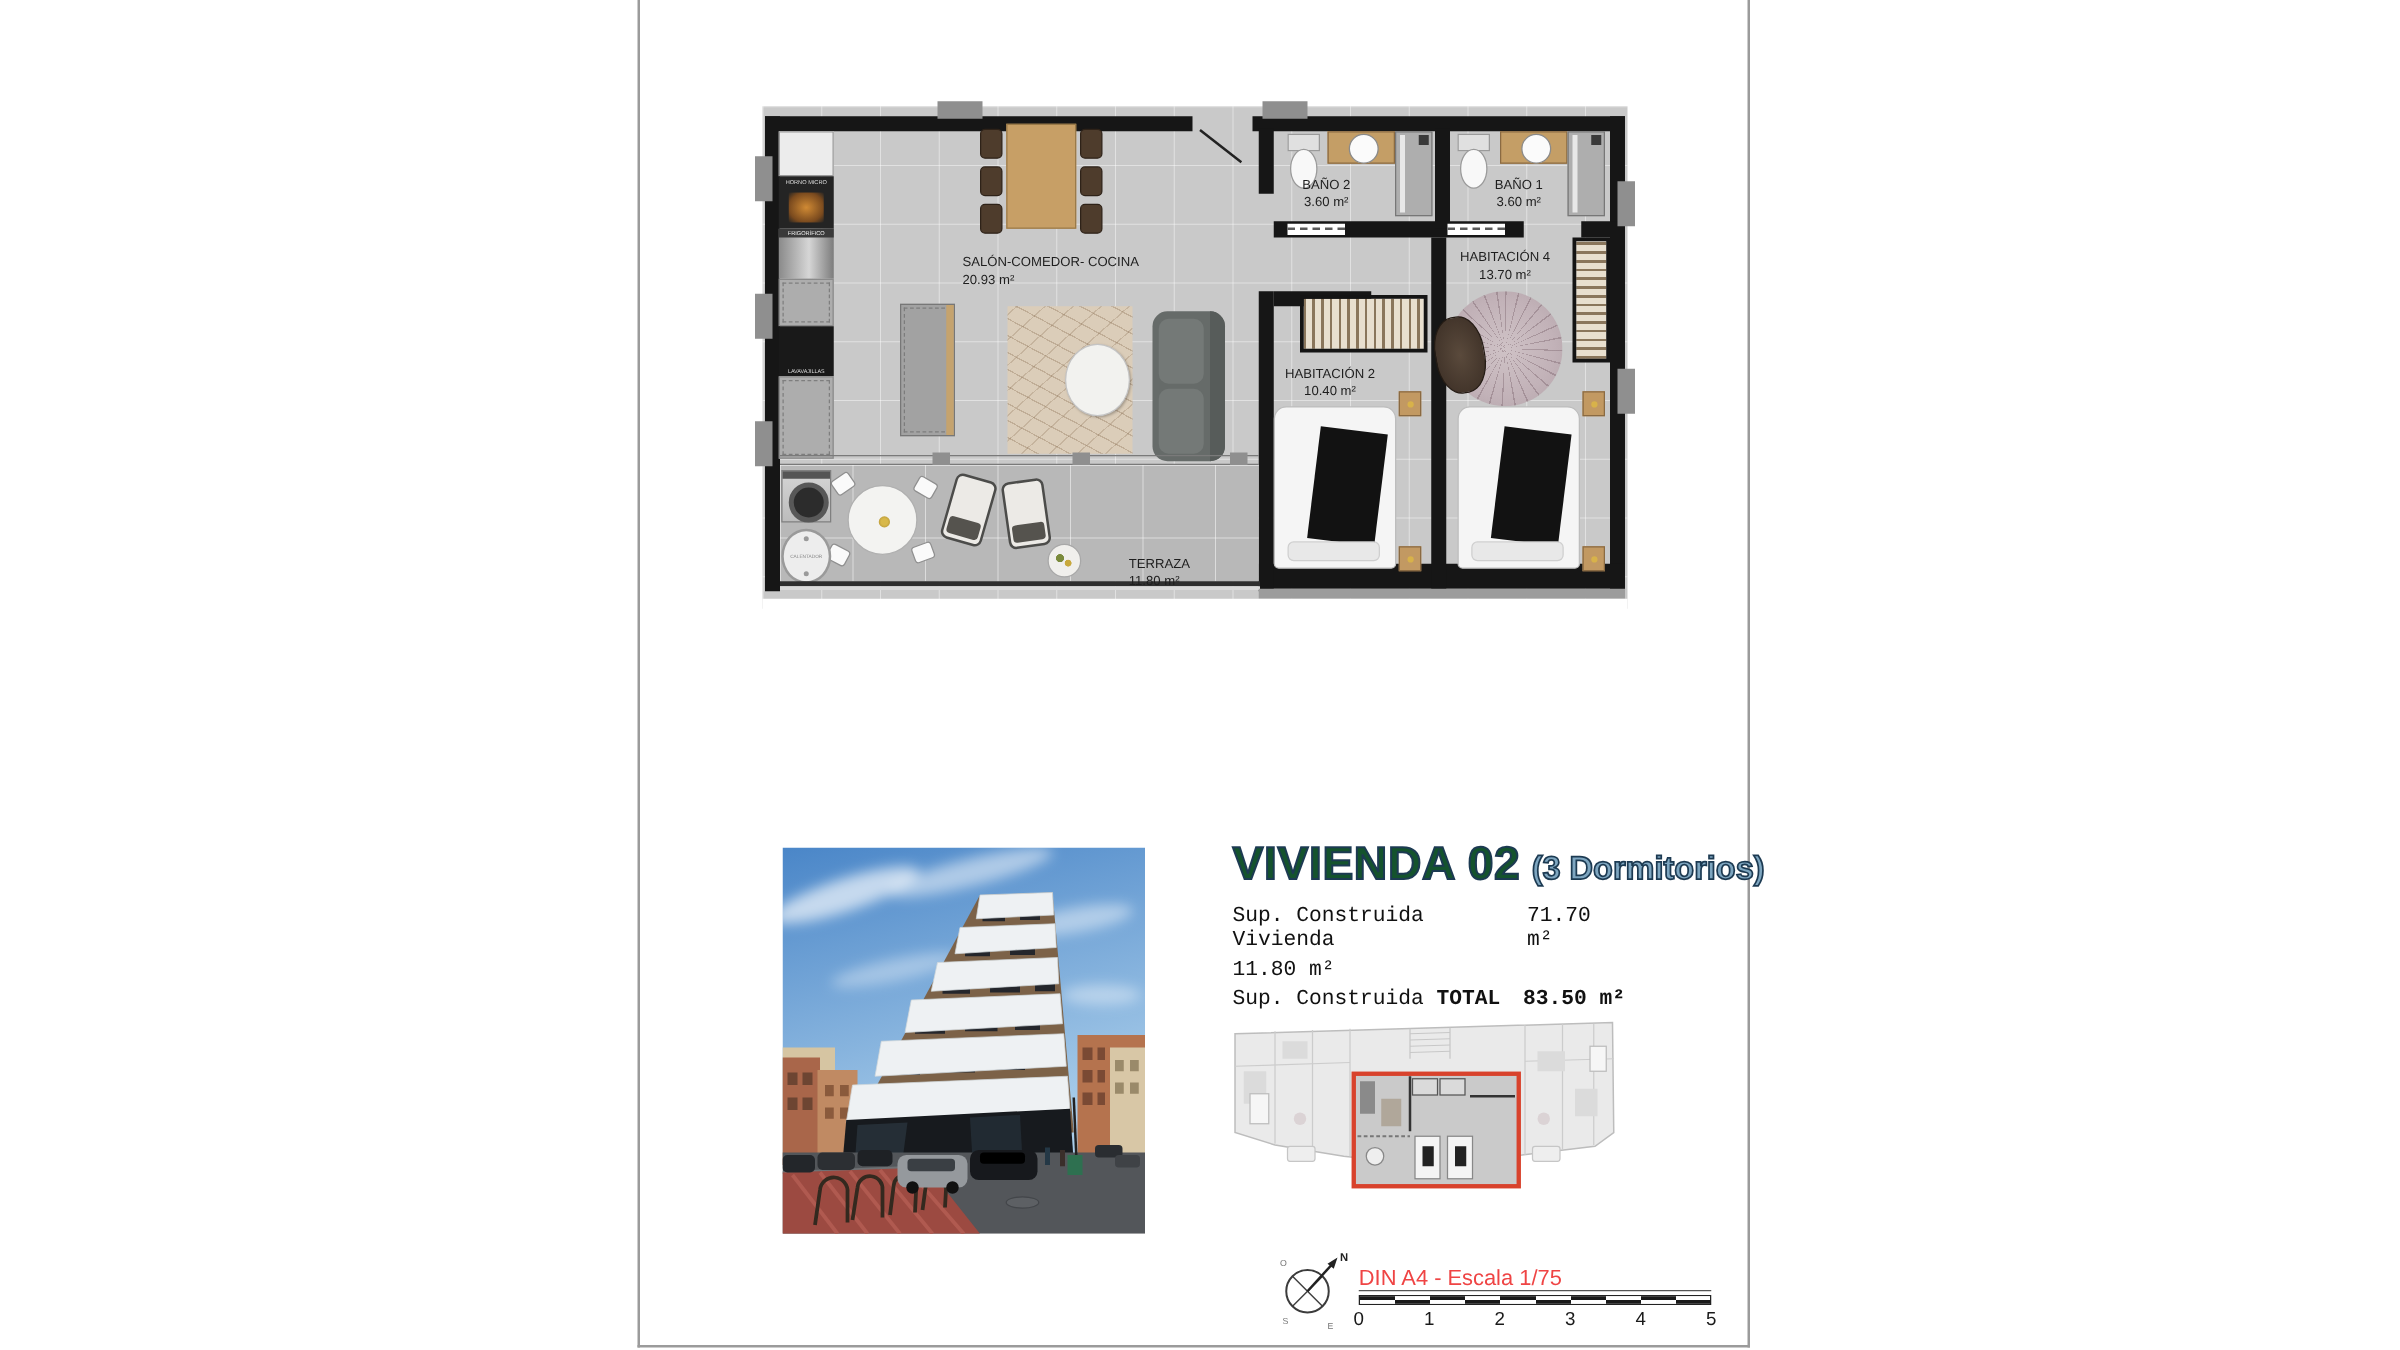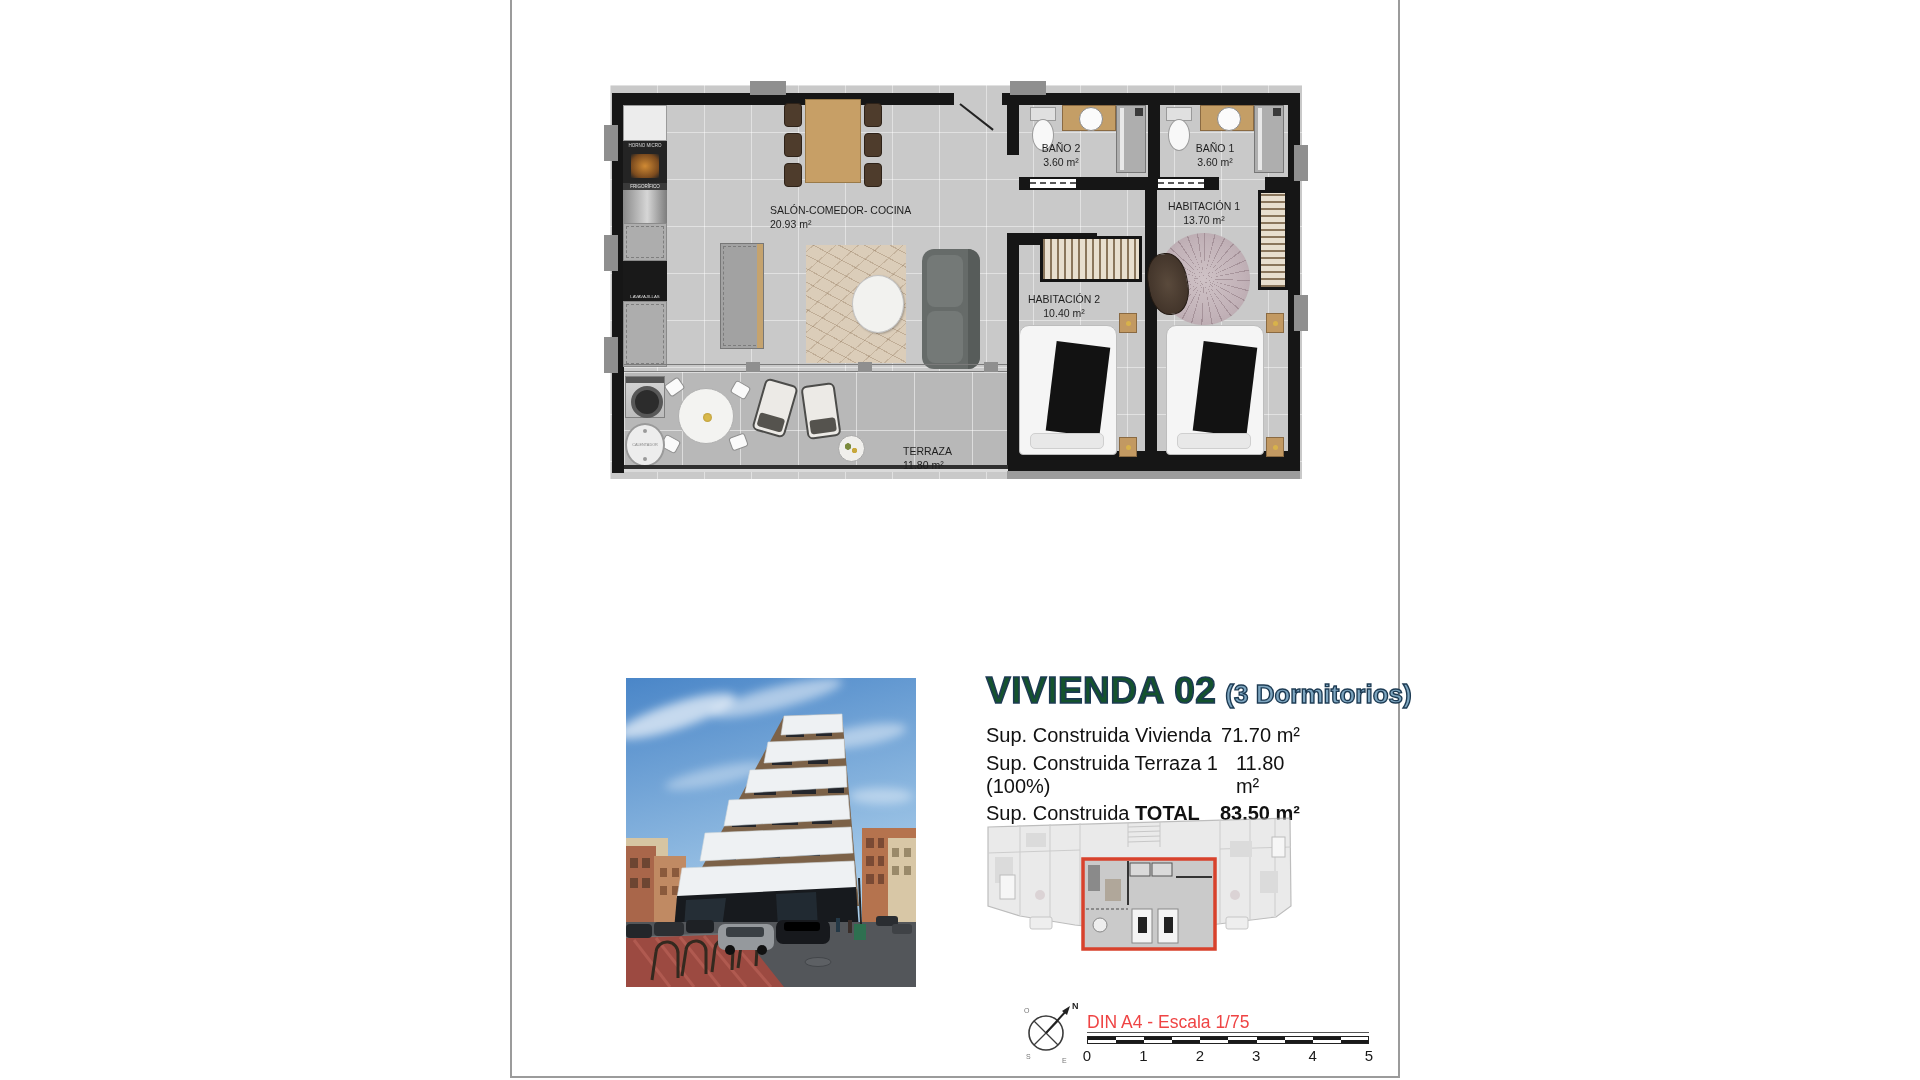--- a/index.html
+++ b/index.html
@@ -195,22 +195,22 @@
   .photo { left:626px; top:678px; width:290px; height:309px; }
 
   
   .details { left:986px; top:670px; width:314px; }
   .title-line { white-space:nowrap; }
   .v-title { font-size:37px; font-weight:bold; color:#14532d;
              -webkit-text-stroke:1.6px #1c3a52; letter-spacing:.5px; }
   .v-sub   { font-size:26px; font-weight:bold; color:#7ea6c0;
              -webkit-text-stroke:1.4px #1c3a52; margin-left:9px; }
   .surf { margin-top:12px; }
-  .srow { display:flex; justify-content:space-between; font-size:20px; color:#111;
-          margin-bottom:4.5px; }
+  .srow { display:flex; justify-content:space-between; font-size:17px; color:#111;
+          margin-bottom:4.5px;font-family:Liberation Mono, monospace; }
   .srow .sb { font-weight:bold; }
   .srow.total .sv { font-weight:bold; }
 
   
   .keyplan { left:980px; top:813px; width:318px; height:142px; }
 
   
   .compass { left:1004px; top:995px; width:84px; height:78px; }
   .scale-label { left:1087px; top:1012px; font-size:17.5px; color:#ef4444; }
   .scale-rule  { left:1087px; top:1032px; width:282px; height:0;
@@ -340,21 +340,21 @@
   </div>
   <div class="rlabel rl-center rl-b2">
     <div>BAÑO 2</div>
     <div>3.60 m²</div>
   </div>
   <div class="rlabel rl-center rl-b1">
     <div>BAÑO 1</div>
     <div>3.60 m²</div>
   </div>
   <div class="rlabel rl-center rl-h1">
-    <div>HABITACIÓN 1</div>
+    <div>HABITACIÓN 4</div>
     <div>13.70 m²</div>
   </div>
   <div class="rlabel rl-center rl-h2">
     <div>HABITACIÓN 2</div>
     <div>10.40 m²</div>
   </div>
   <div class="rlabel rl-terr">
     <div>TERRAZA</div>
     <div>11.80 m²</div>
   </div>
@@ -474,21 +474,20 @@
 <div class="abs details">
   <div class="title-line">
     <span class="v-title">VIVIENDA 02</span><span class="v-sub">(3 Dormitorios)</span>
   </div>
   <div class="surf">
     <div class="srow">
       <span><span>Sup. Construida Vivienda</span><span class="sb"></span></span>
       <span class="sv">71.70 m²</span>
     </div>
     <div class="srow">
-      <span><span>Sup. Construida Terraza 1 (100%)</span><span class="sb"></span></span>
       <span class="sv">11.80 m²</span>
     </div>
     <div class="srow total">
       <span><span>Sup. Construida </span><span class="sb">TOTAL</span></span>
       <span class="sv">83.50 m²</span>
     </div>
   </div>
 </div>
 
 <div class="abs keyplan">

